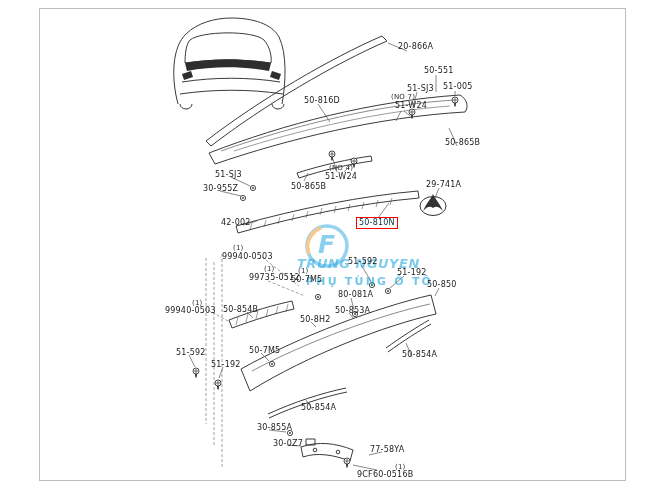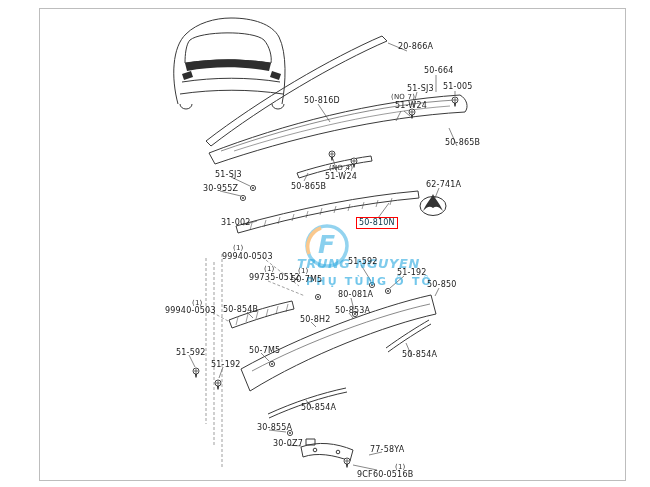--- a/index.html
+++ b/index.html
@@ -127,34 +127,34 @@
       <circle cx="327" cy="246" r="20" fill="none" stroke="#2aa9e0" stroke-width="3.5"></circle>
       <path d="M309,254 A20,20 0 0 1 321,228" fill="none" stroke="#f6921e" stroke-width="3.5"></path>
     </g>
   </svg>
 
   <span class="wm-letter">F</span>
   <div class="wm-line1">TRUNG NGUYEN</div>
   <div class="wm-line2">PHỤ TÙNG Ô TÔ</div>
 
   <div class="lbl" style="left:398px;top:42px">20-866A</div>
-  <div class="lbl" style="left:424px;top:66px">50-664</div>
+  <div class="lbl" style="left:424px;top:66px">50-551</div>
   <div class="lbl" style="left:407px;top:84px">51-SJ3</div>
   <div class="lbl sm" style="left:391px;top:93px">(NO 7)</div>
   <div class="lbl" style="left:395px;top:101px">51-W24</div>
   <div class="lbl" style="left:443px;top:82px">51-005</div>
   <div class="lbl" style="left:304px;top:96px">50-816D</div>
   <div class="lbl" style="left:445px;top:138px">50-865B</div>
   <div class="lbl" style="left:215px;top:170px">51-SJ3</div>
   <div class="lbl" style="left:203px;top:184px">30-955Z</div>
   <div class="lbl sm" style="left:329px;top:164px">(NO 4)</div>
   <div class="lbl" style="left:325px;top:172px">51-W24</div>
   <div class="lbl" style="left:291px;top:182px">50-865B</div>
-  <div class="lbl" style="left:426px;top:180px">62-741A</div>
-  <div class="lbl" style="left:221px;top:218px">31-002</div>
+  <div class="lbl" style="left:426px;top:180px">29-741A</div>
+  <div class="lbl" style="left:221px;top:218px">42-002</div>
   <div class="lbl hl" style="left:356px;top:217px">50-810N</div>
   <div class="lbl sm" style="left:233px;top:244px">(1)</div>
   <div class="lbl" style="left:222px;top:252px">99940-0503</div>
   <div class="lbl" style="left:348px;top:257px">51-592</div>
   <div class="lbl sm" style="left:264px;top:265px">(1)</div>
   <div class="lbl" style="left:249px;top:273px">99735-0512</div>
   <div class="lbl sm" style="left:298px;top:267px">(1)</div>
   <div class="lbl" style="left:291px;top:275px">50-7M5</div>
   <div class="lbl" style="left:397px;top:268px">51-192</div>
   <div class="lbl" style="left:338px;top:290px">80-081A</div>

